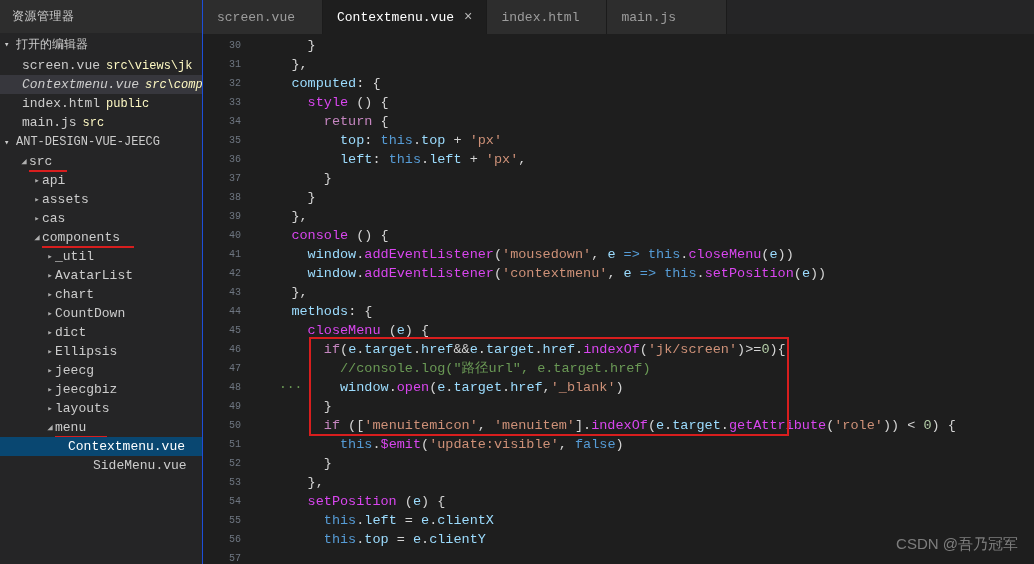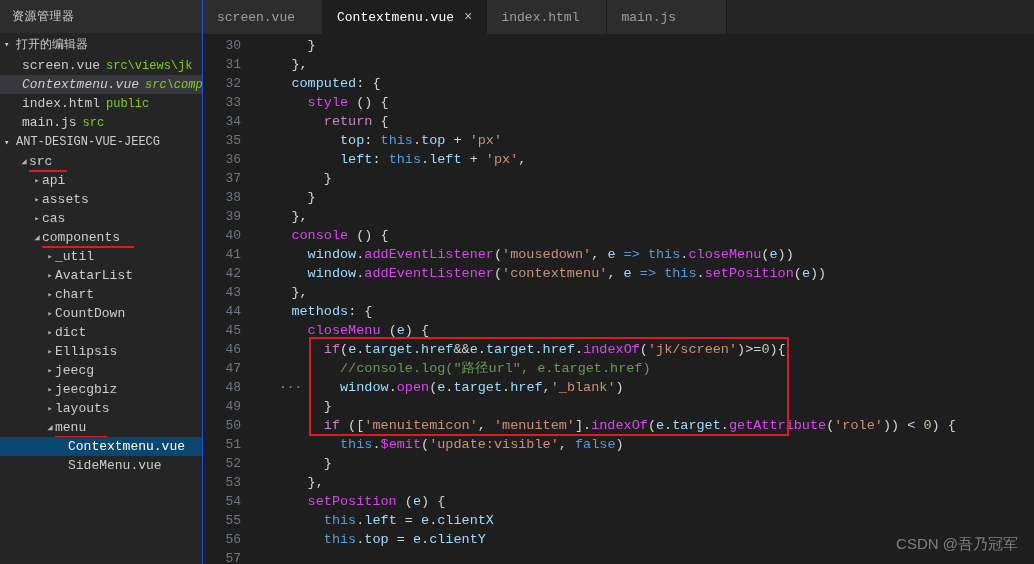--- a/index.html
+++ b/index.html
@@ -49,21 +49,21 @@
     color: #ccc;
     white-space: nowrap;
     overflow: hidden;
   }
   .file-row.active {
     background: #37373d;
     font-style: italic;
   }
   .file-row .fname { color: #ccc; }
   .file-row.italic .fname { font-style: italic; }
-  .file-row .fpath { color: #84cc16; margin-left: 6px; font-size: 12px; }
+  .file-row .fpath { color: #fef9c3; margin-left: 6px; font-size: 12px; }
   .tree-row {
     display: flex;
     align-items: center;
     padding: 2px 0;
     font-size: 13px;
     color: #ccc;
     white-space: nowrap;
     position: relative;
   }
   .tree-row .arrow {
@@ -125,21 +125,21 @@
     width: 56px;
     background: #1e1e1e;
     color: #6e7681;
     text-align: right;
     padding-top: 2px;
   }
   .gutter div {
     height: 19px;
     line-height: 19px;
     padding-right: 18px;
-    font-size: 13px;
+    font-size: 10px;
   }
   .code {
     flex: 1;
     padding-top: 2px;
     font-size: 13.5px;
     position: relative;
   }
   .code .line {
     height: 19px;
     line-height: 19px;
@@ -268,21 +268,21 @@
       </div>
       <div class="tree-row" style="padding-left: 45px;">
         <span class="arrow">◢</span>
         <span>menu</span>
         <div class="underline-red" style="left: 55px; width: 52px;"></div>
       </div>
       <div class="tree-row selected" style="padding-left: 58px;">
         <span class="arrow"></span>
         <span>Contextmenu.vue</span>
       </div>
-      <div class="tree-row" style="padding-left: 58px;">
+      <div class="tree-row" style="padding-left: 58px; margin-left: 25px;">
         <span class="arrow"></span>
         <span>SideMenu.vue</span>
       </div>
     </div>
 </div>
 
 <div class="main">
   <div class="tabs" id="tabs">
       <div class="tab">
         <span>screen.vue</span>

